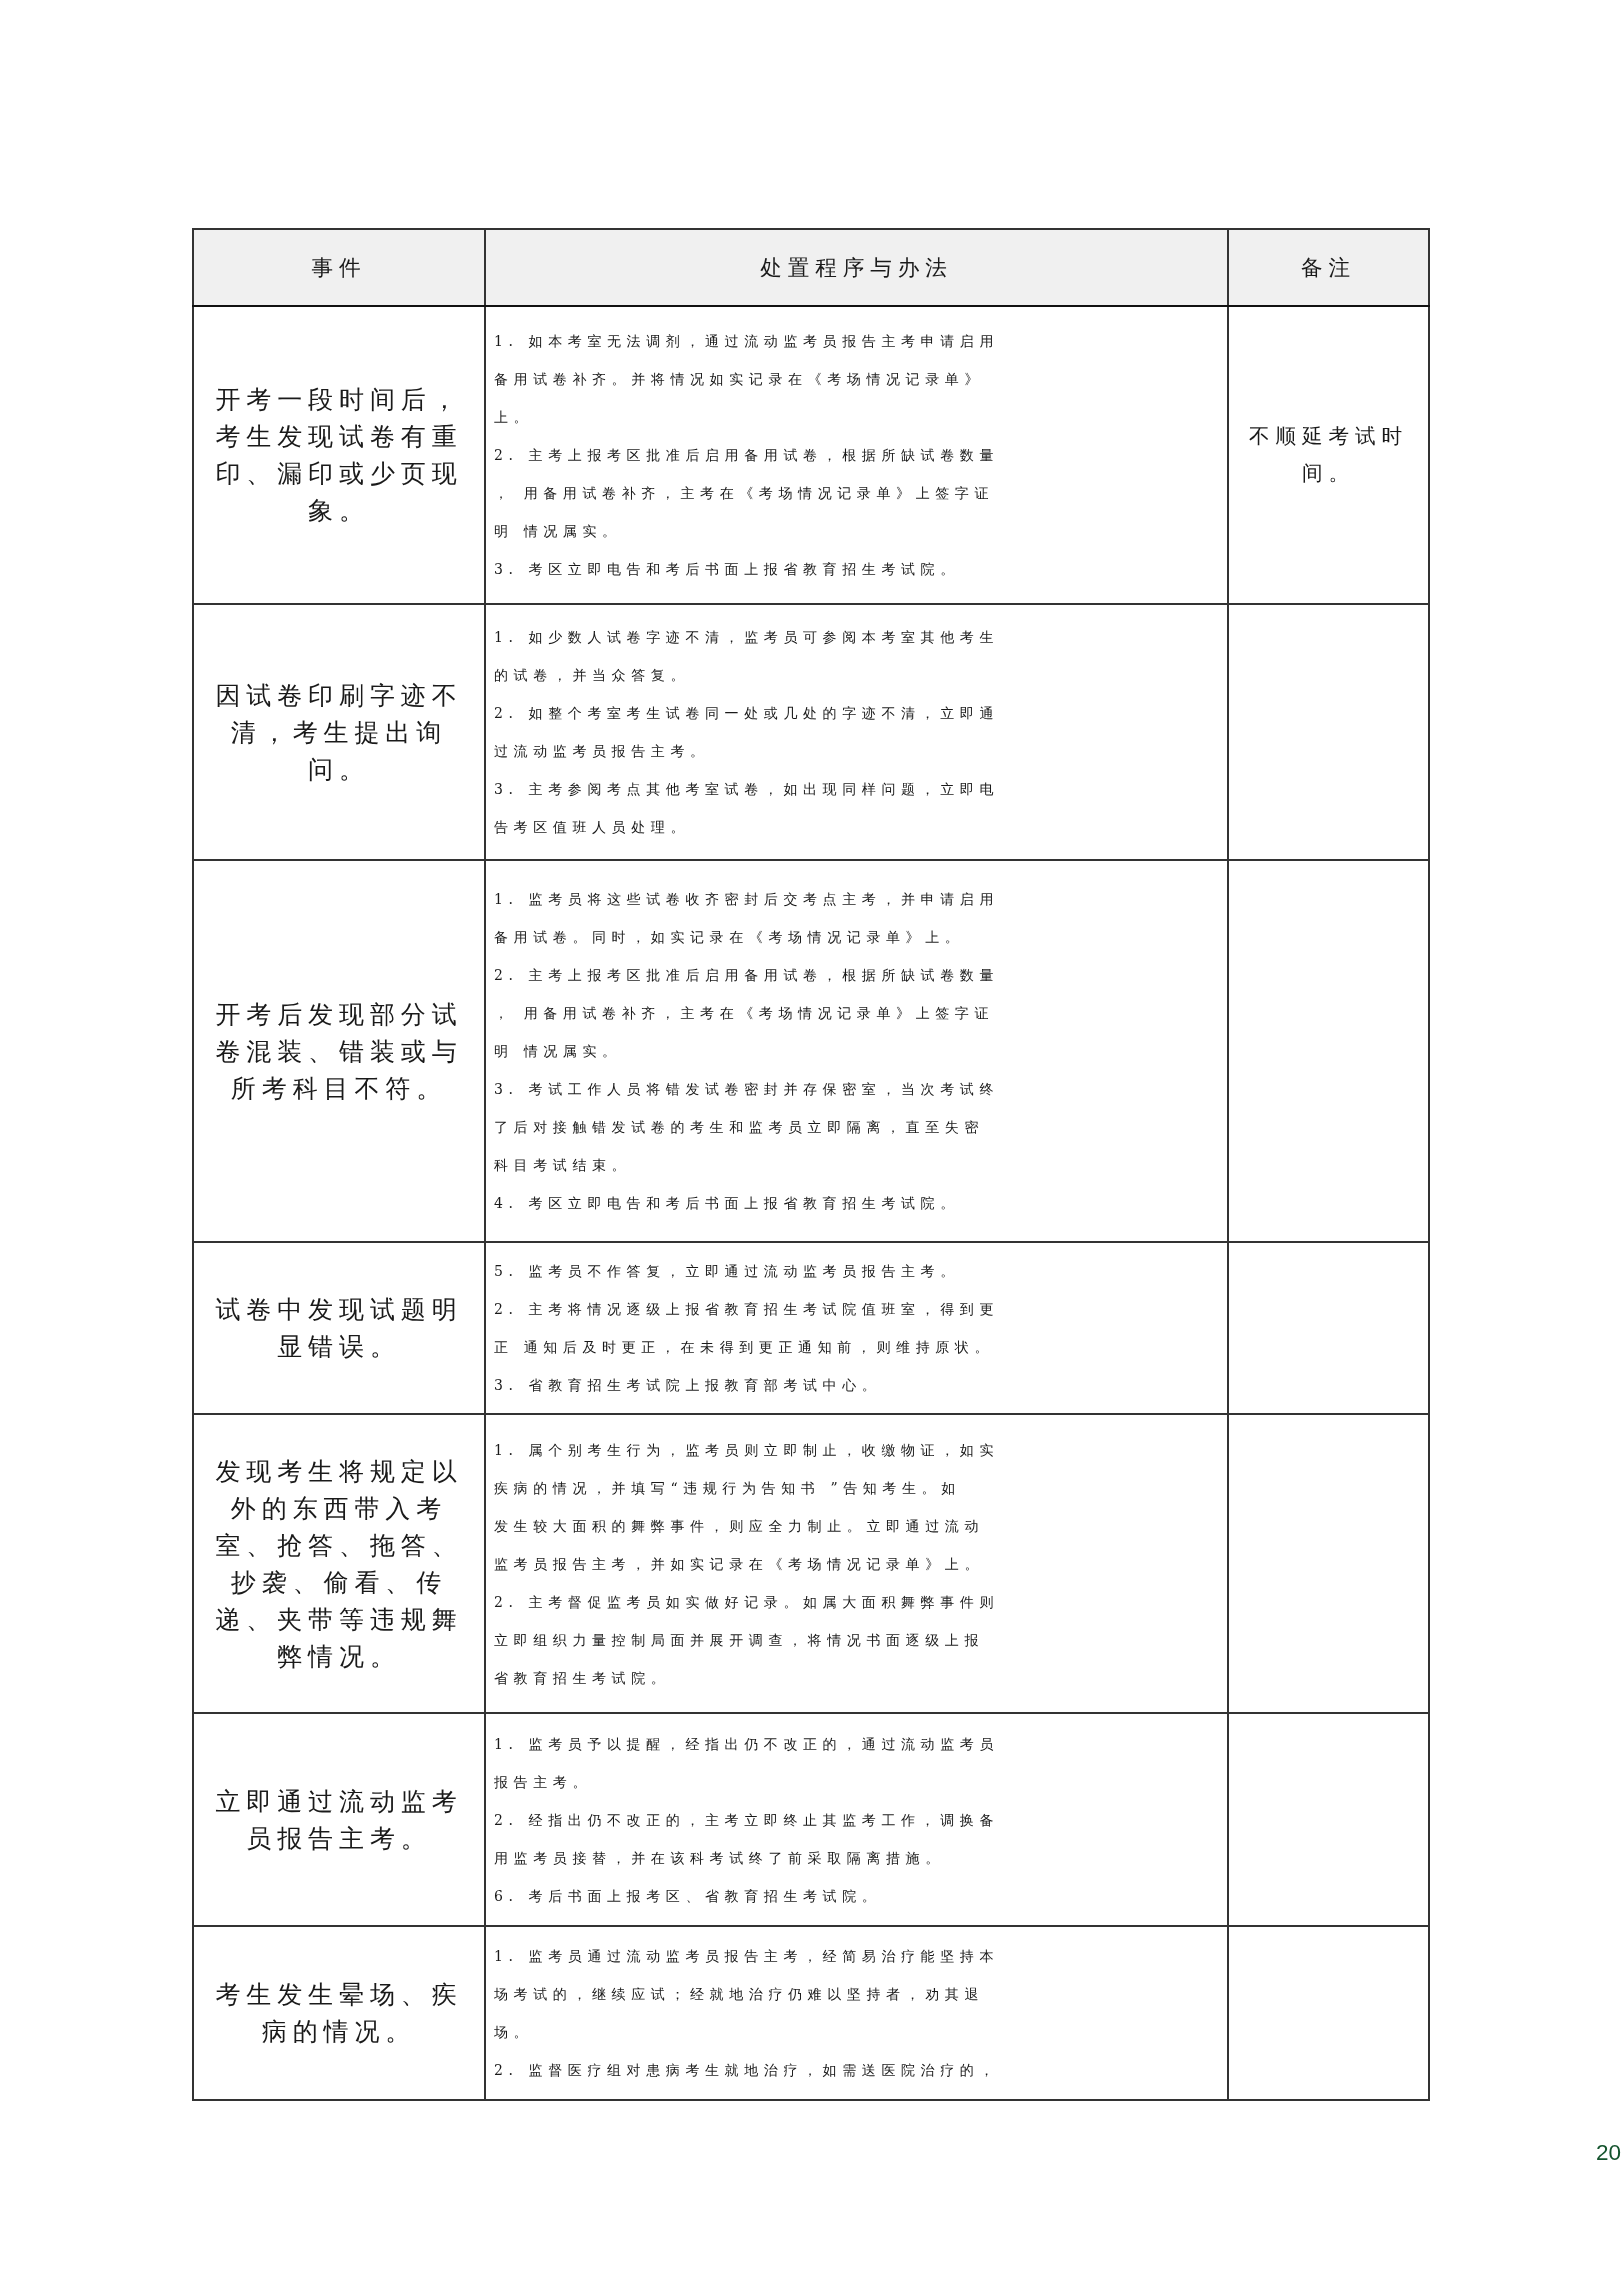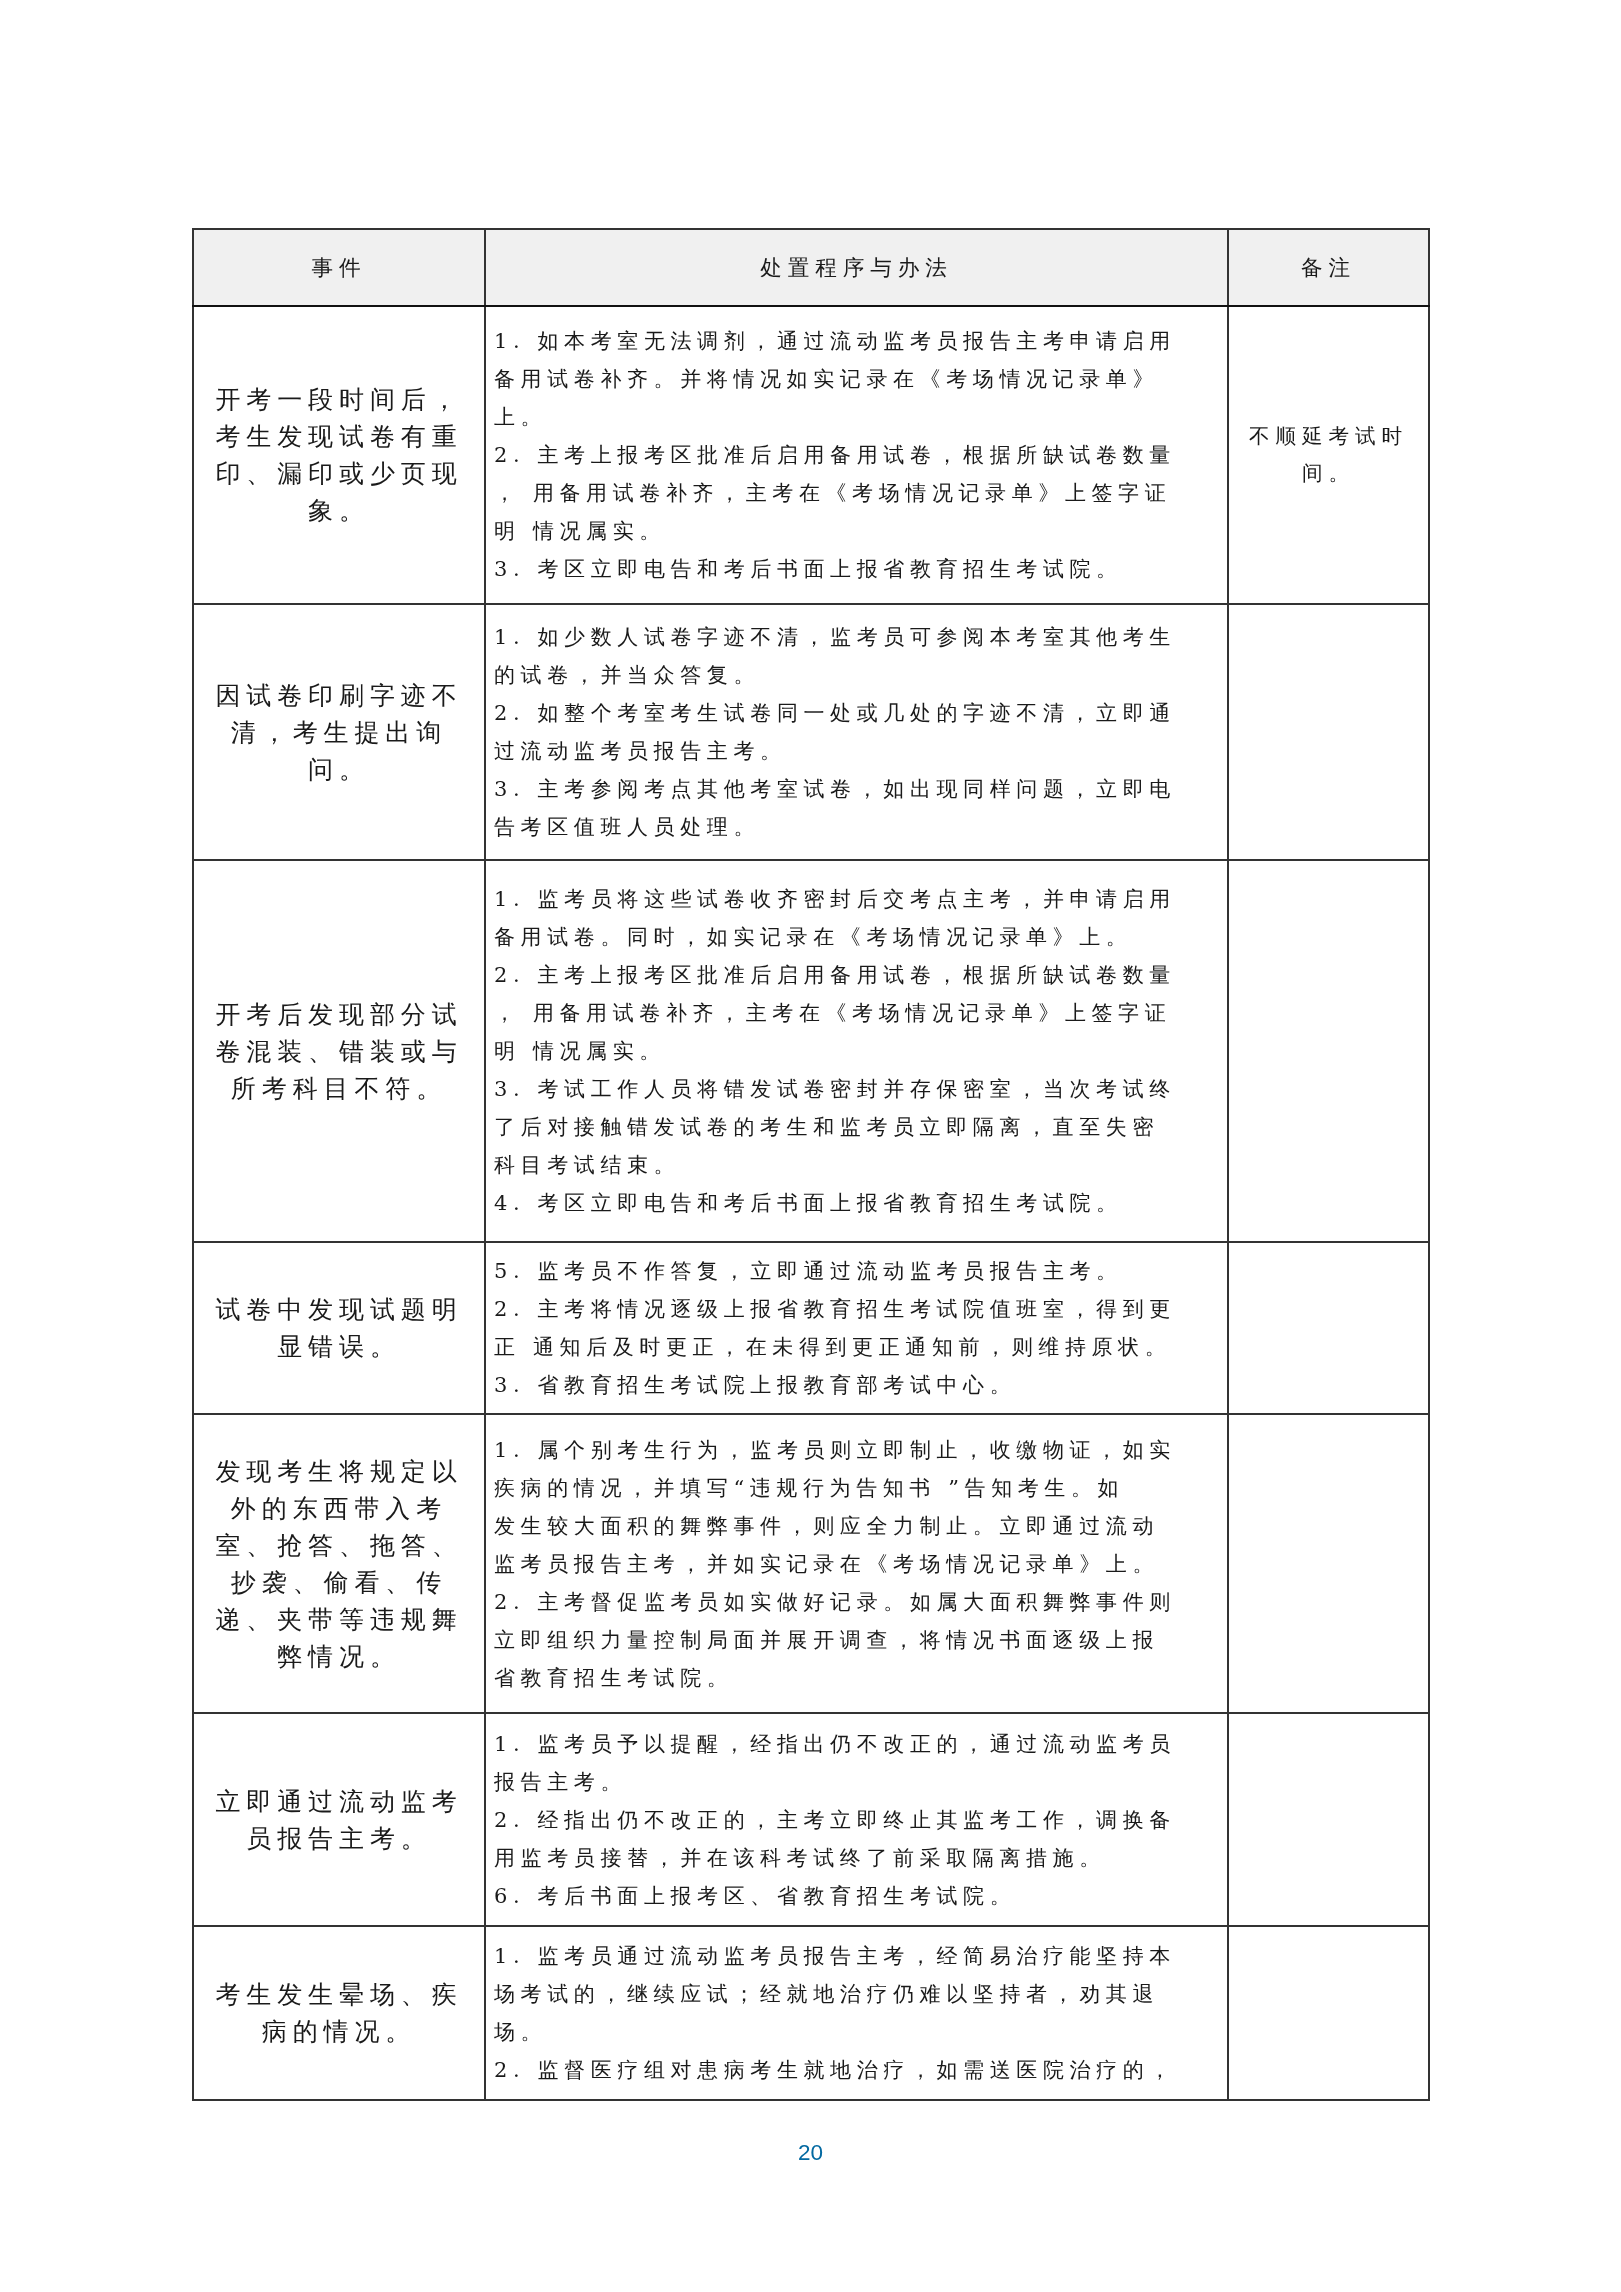--- a/index.html
+++ b/index.html
@@ -13,25 +13,25 @@
   table.grid col.c2 { width:743px; }
   table.grid col.c3 { width:201px; }
   table.grid th, table.grid td { border-left:2px solid #333; border-right:2px solid #333;
                border-top:2px solid #333; border-bottom:2px solid #333;
                padding:8px; vertical-align:middle; }
   table.grid thead th { background:#f0f0f0; height:59px; font-weight:normal;
                font-size:21.6px; letter-spacing:5.9px; text-align:center;
                border-bottom:2.9px solid #111; }
   .event { text-align:center; font-size:25px; line-height:37px; letter-spacing:5.9px;
            padding:0 3.9px 0 9.8px; }
-  .proc { padding:0 0 0 2px; font-size:21px; line-height:38px; letter-spacing:5.6px; }
+  .proc { padding:0 0 0 2px; font-size:14px; line-height:38px; letter-spacing:5.6px; }
   .proc .ln { display:block; white-space:nowrap; }
   .note { text-align:center; font-size:20.6px; line-height:37px; letter-spacing:5.9px; padding:0 5.9px; }
-  .pageno { position:absolute; left:0; width:1621px; top:2140px; text-align:center;
-            font-family:"Liberation Sans",sans-serif; font-size:22.5px; color:#0369a1; }
+  .pageno { position:absolute; left:0; width:1621px; top:2140px; text-align:right;
+            font-family:"Liberation Sans",sans-serif; font-size:22.5px; color:#14532d; }
 </style>
 </head>
 <body>
 
 <div class="page">
   <table class="grid">
     <colgroup>
         <col class="c1">
         <col class="c2">
         <col class="c3">

